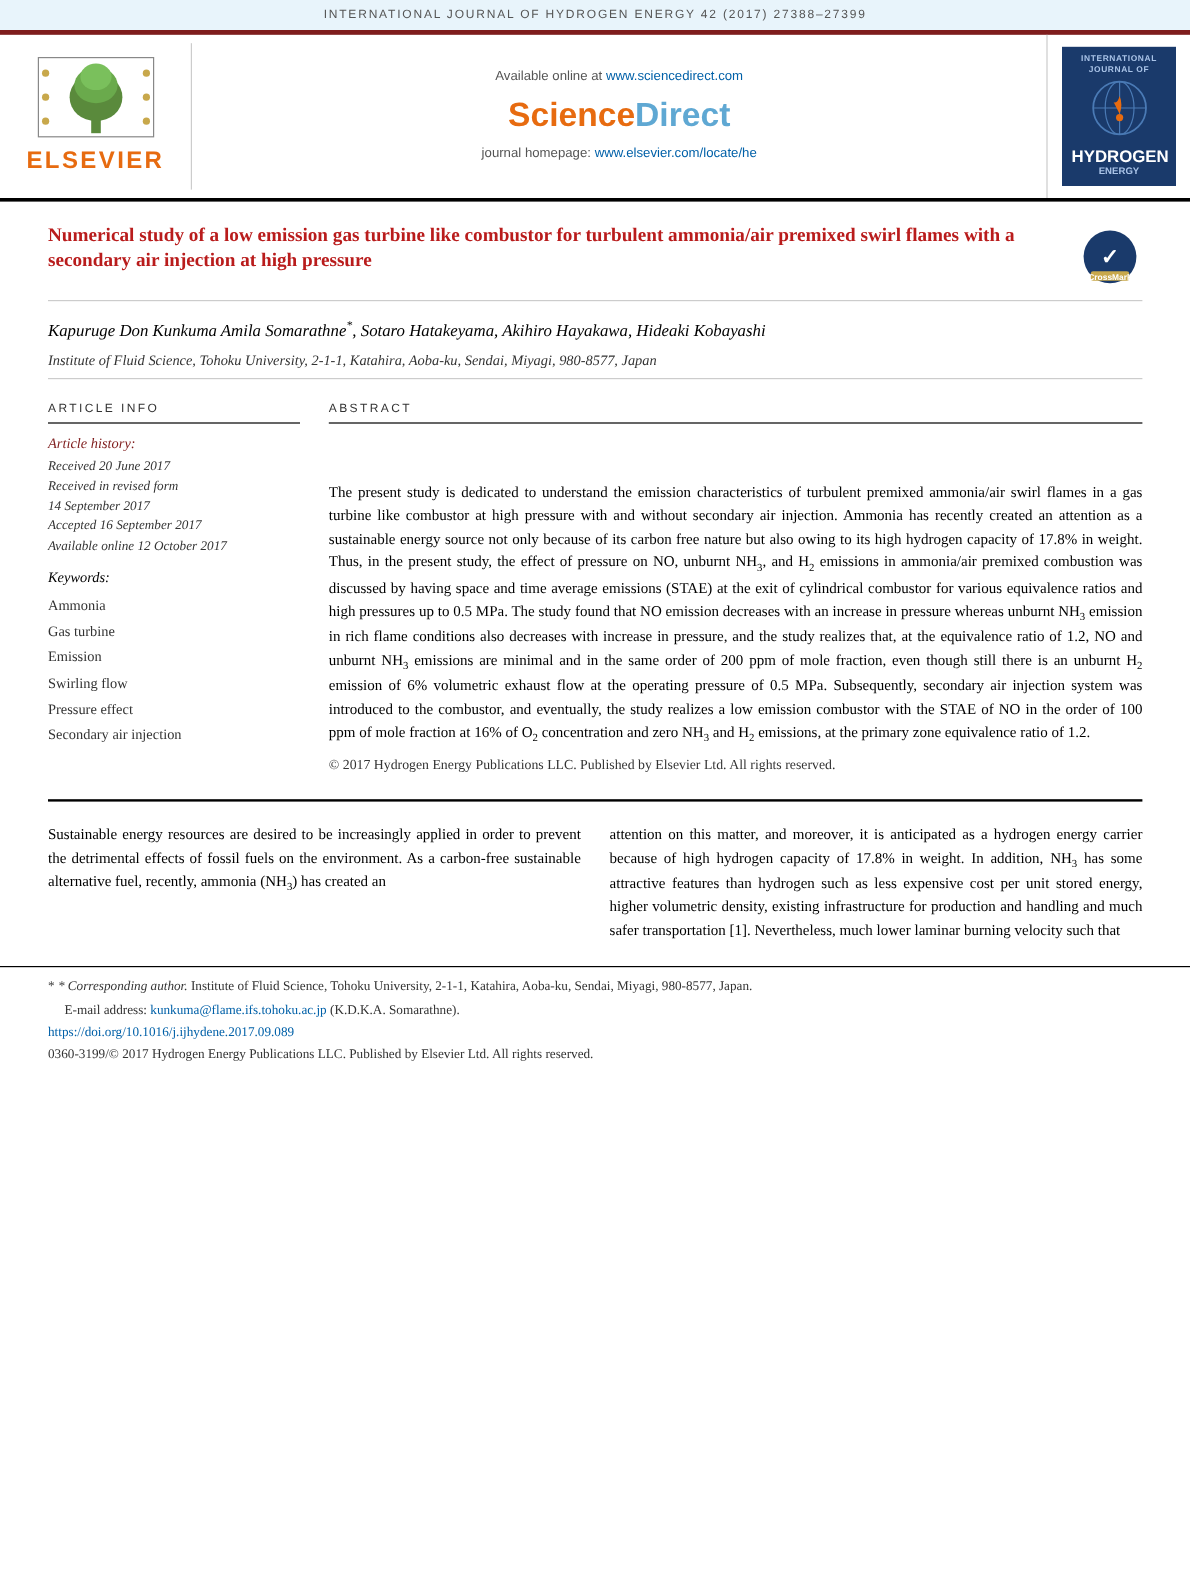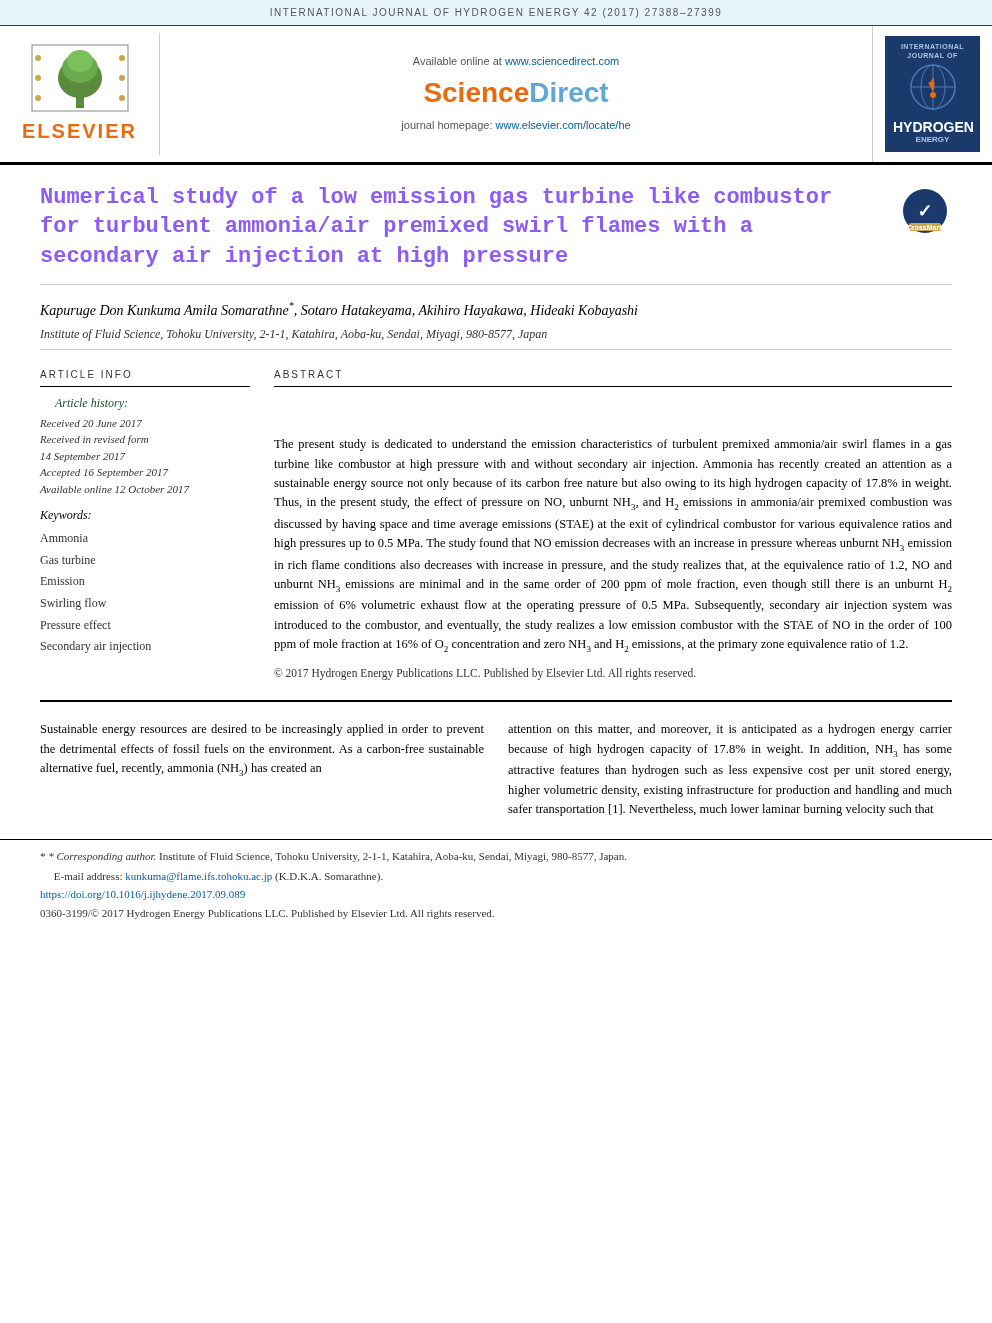--- a/index.html
+++ b/index.html
@@ -16,21 +16,21 @@
     
     .journal-header-bar {
       background: #e8f4fb;
       text-align: center;
       padding: 6px 0 5px;
       font-size: 10px;
       letter-spacing: 1.5px;
       color: #555;
       font-family: Arial, sans-serif;
       text-transform: uppercase;
-      border-bottom: 1px solid #7f1d1d;
+      border-bottom: 4px solid #7f1d1d;
     }
 
     
     .branding-row {
       display: flex;
       align-items: center;
       border-bottom: 3px solid #000;
       padding-bottom: 0;
     }
 
@@ -154,25 +154,25 @@
 
     .article-title-section {
       padding: 18px 0 12px;
       border-bottom: 1px solid #ccc;
       display: flex;
       align-items: flex-start;
       justify-content: space-between;
     }
 
     .article-main-title {
-      font-size: 22px;
+      font-size: 16px;
       font-weight: bold;
       line-height: 1.35;
-      color: #8b5cf6;
-      font-family: Liberation Mono, monospace;
+      color: #b91c1c;
+      font-family: Liberation Serif, serif;
       flex: 1;
       padding-right: 20px;
     }
 
     .crossmark-badge {
       width: 55px;
       min-width: 55px;
       display: flex;
       flex-direction: column;
       align-items: center;
@@ -236,22 +236,21 @@
     }
 
     .article-info-group {
       margin-bottom: 10px;
     }
 
     .article-info-label {
       font-style: italic;
       font-size: 12px;
       margin-bottom: 3px;
-      color: #14532d;
-      margin-left: 15px;
+      color: #7f1d1d;
     }
 
     .article-info-text {
       font-size: 11px;
       color: #333;
       line-height: 1.5;
       font-style: italic;
     }
 
     .keywords-label {

